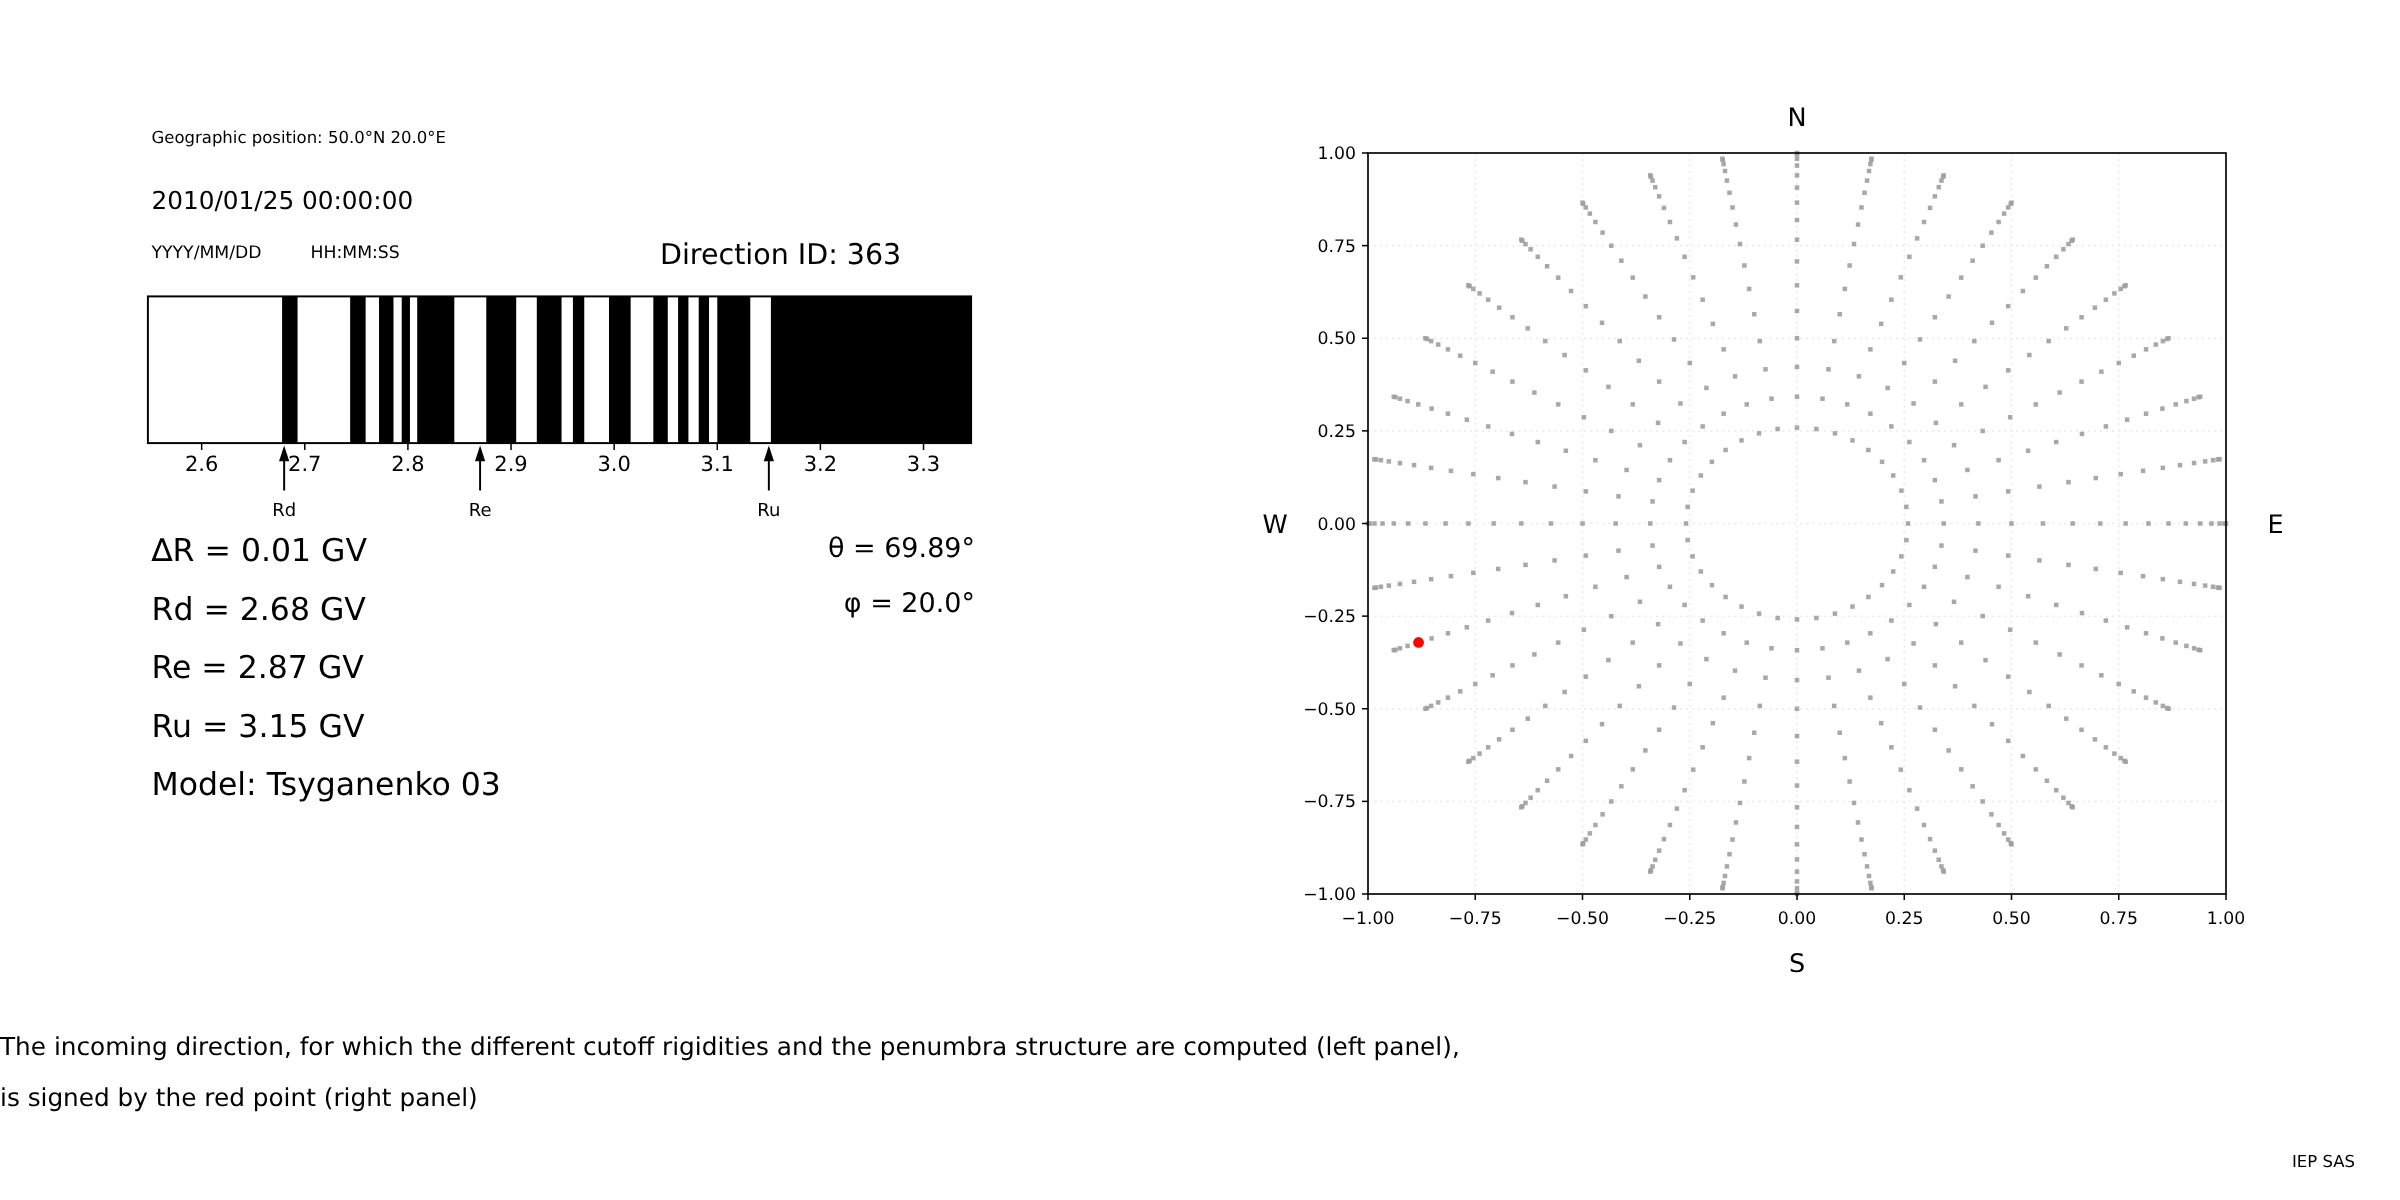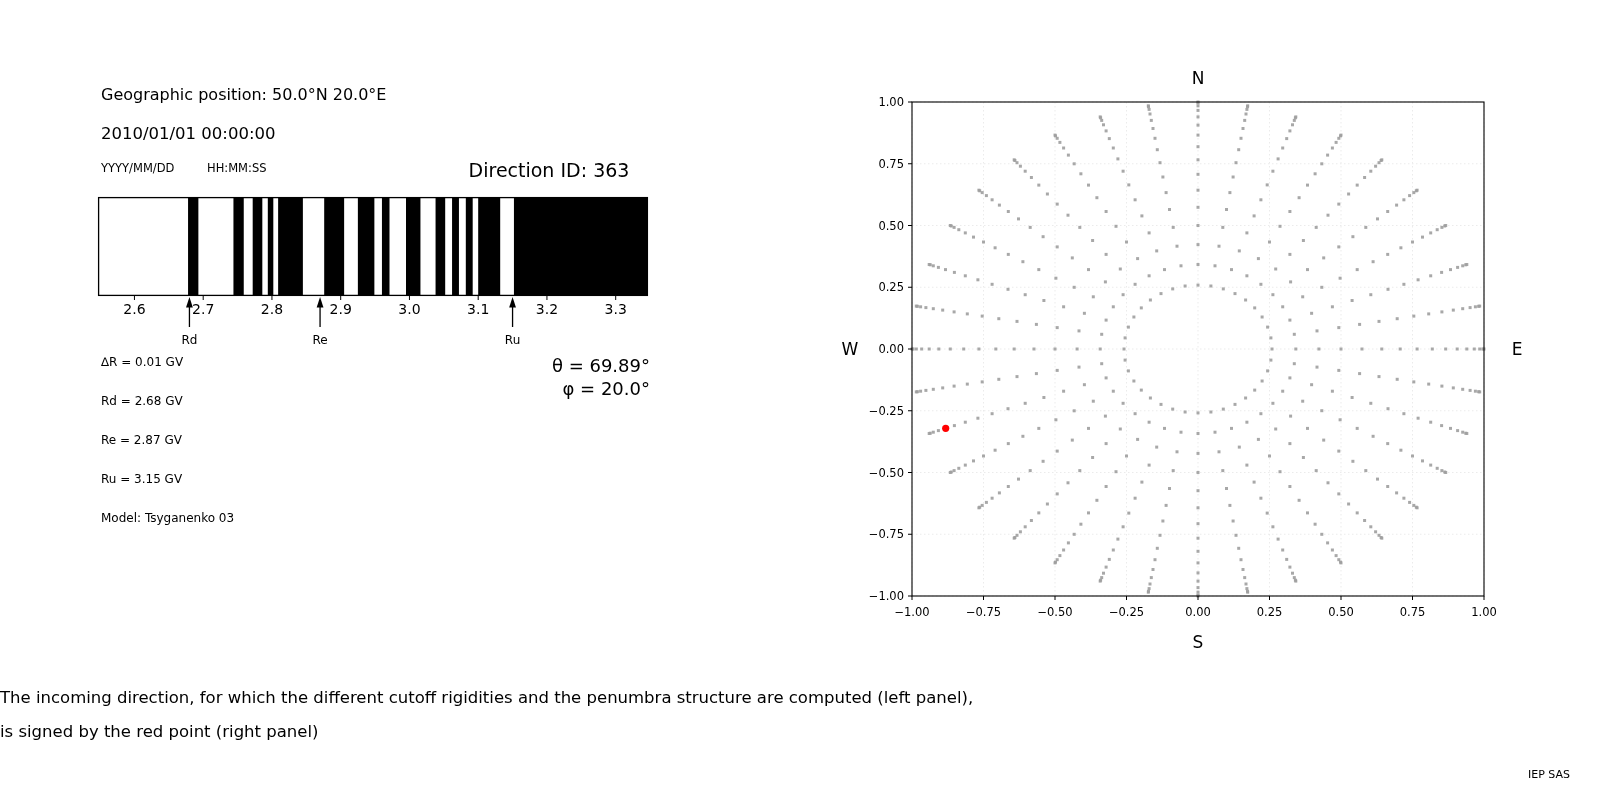--- a/index.html
+++ b/index.html
@@ -1,51 +1,51 @@
 <!DOCTYPE html>
 <html><head>
 <meta charset="utf-8">
 <style>
   html,body{margin:0;padding:0;background:#ffffff;}
   body{
     width:1600px;height:800px;position:relative;overflow:hidden;
     font-family:"DejaVu Sans","Liberation Sans",sans-serif;color:#000;
   }
   .abs{position:absolute;white-space:nowrap;}
-  .t-geo{left:101px;top:85px;font-size:16px;}
+  .t-geo{left:101px;top:85px;font-size:11px;}
   .t-dt{left:101px;top:124px;font-size:16.5px;}
   .t-fmt1{left:101px;top:161px;font-size:11.5px;}
   .t-fmt2{left:207px;top:161px;font-size:11.5px;}
-  .t-dirid{left:440px;top:159px;width:218px;text-align:center;font-size:19px;}
-  .t-row{left:101px;font-size:12px;}
+  .t-dirid{left:440px;top:159px;width:218px;text-align:left;font-size:19px;}
+  .t-row{left:101px;font-size:21px;}
   .t-ang{left:480px;width:170px;text-align:right;font-size:18px;}
   .caption{left:0;width:1588px;font-size:16.5px;}
   .credit{left:0;width:1570px;text-align:right;font-size:11px;}
   svg{position:absolute;overflow:visible;}
   #barcode-svg{left:98px;top:197px;}
   #scatter-svg{left:840px;top:55px;}
   text{font-family:"DejaVu Sans","Liberation Sans",sans-serif;}
 </style>
 </head>
 <body>
 
 <div class="abs t-geo">Geographic position: 50.0°N 20.0°E</div>
-<div class="abs t-dt">2010/01/01 00:00:00</div>
+<div class="abs t-dt">2010/01/25 00:00:00</div>
 <div class="abs t-fmt1">YYYY/MM/DD</div>
 <div class="abs t-fmt2">HH:MM:SS</div>
 <div class="abs t-dirid">Direction ID: 363</div>
 
 <div class="abs t-row" style="top:355px">∆R = 0.01 GV</div>
 <div class="abs t-row" style="top:394px">Rd = 2.68 GV</div>
 <div class="abs t-row" style="top:433px">Re = 2.87 GV</div>
 <div class="abs t-row" style="top:472px">Ru = 3.15 GV</div>
 <div class="abs t-row" style="top:511px">Model: Tsyganenko 03</div>
 
 <div class="abs t-ang" style="top:355px">θ = 69.89°</div>
-<div class="abs t-ang" style="top:378px">φ = 20.0°</div>
+<div class="abs t-ang" style="top:392px">φ = 20.0°</div>
 
 <svg id="barcode-svg" width="552" height="158" viewBox="0 0 552 158">
     <g>
       <rect x="90.06" y="0.8" width="10.31" height="97.4" fill="#000000"></rect>
       <rect x="135.44" y="0.8" width="10.31" height="97.4" fill="#000000"></rect>
       <rect x="154.69" y="0.8" width="9.63" height="97.4" fill="#000000"></rect>
       <rect x="169.81" y="0.8" width="5.50" height="97.4" fill="#000000"></rect>
       <rect x="180.13" y="0.8" width="24.75" height="97.4" fill="#000000"></rect>
       <rect x="226.19" y="0.8" width="19.94" height="97.4" fill="#000000"></rect>
       <rect x="259.87" y="0.8" width="16.50" height="97.4" fill="#000000"></rect>

